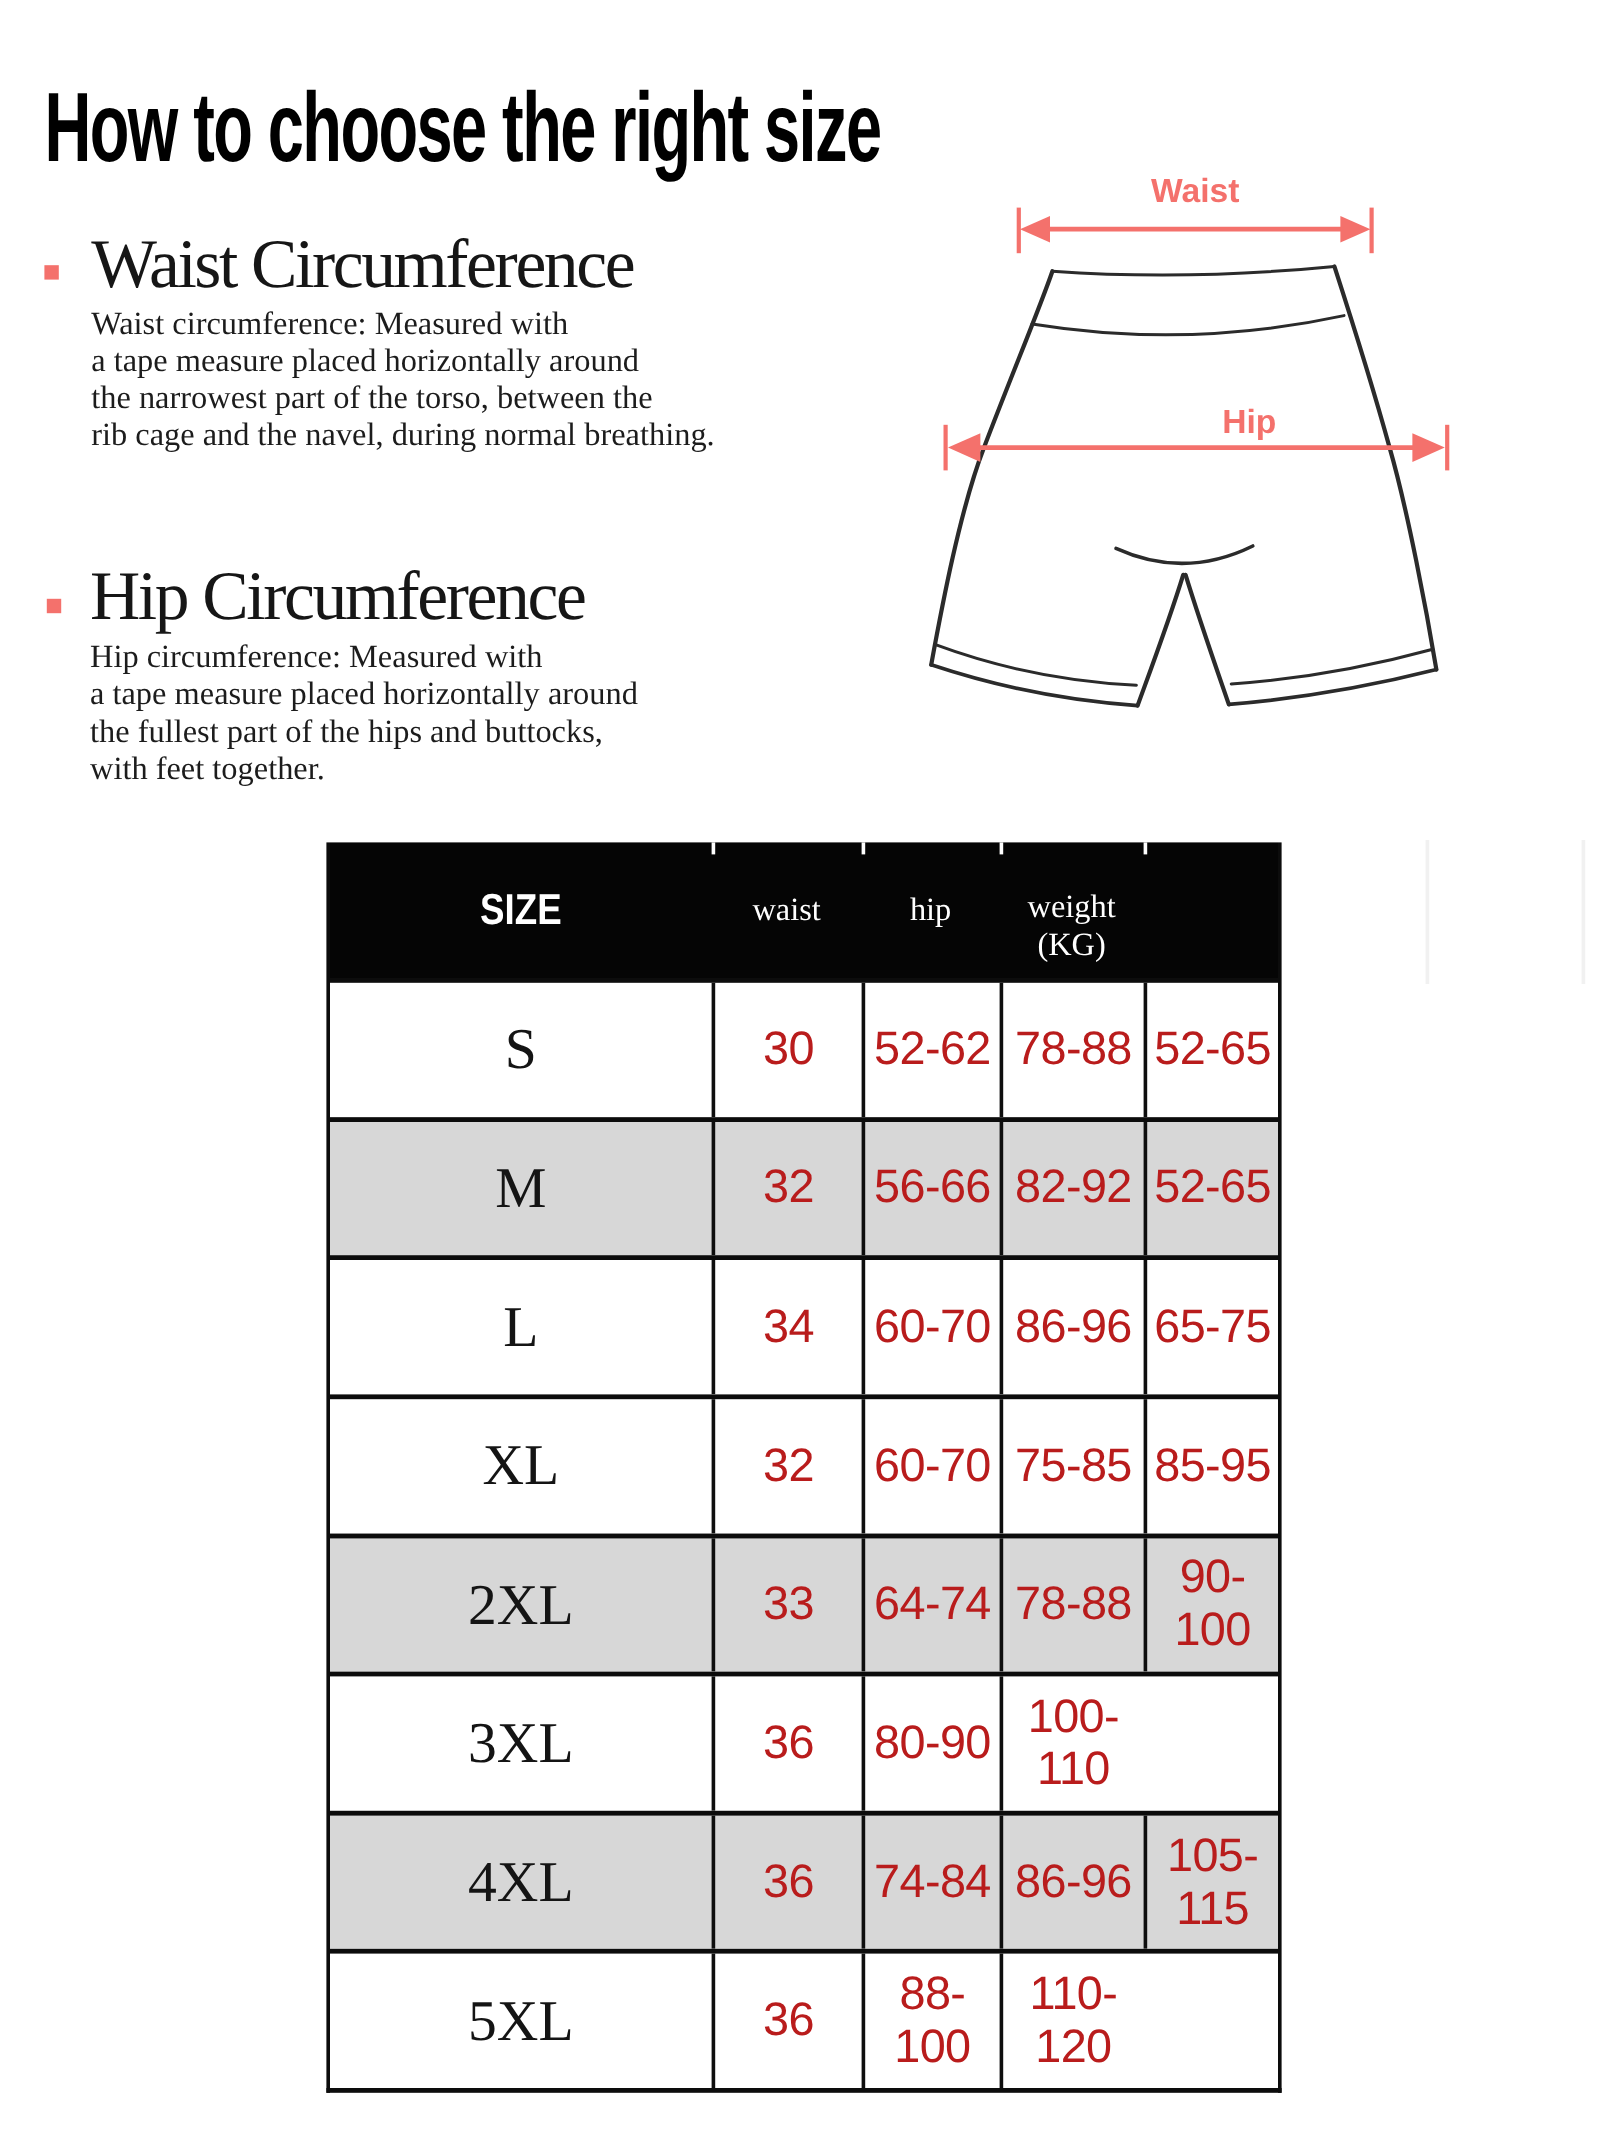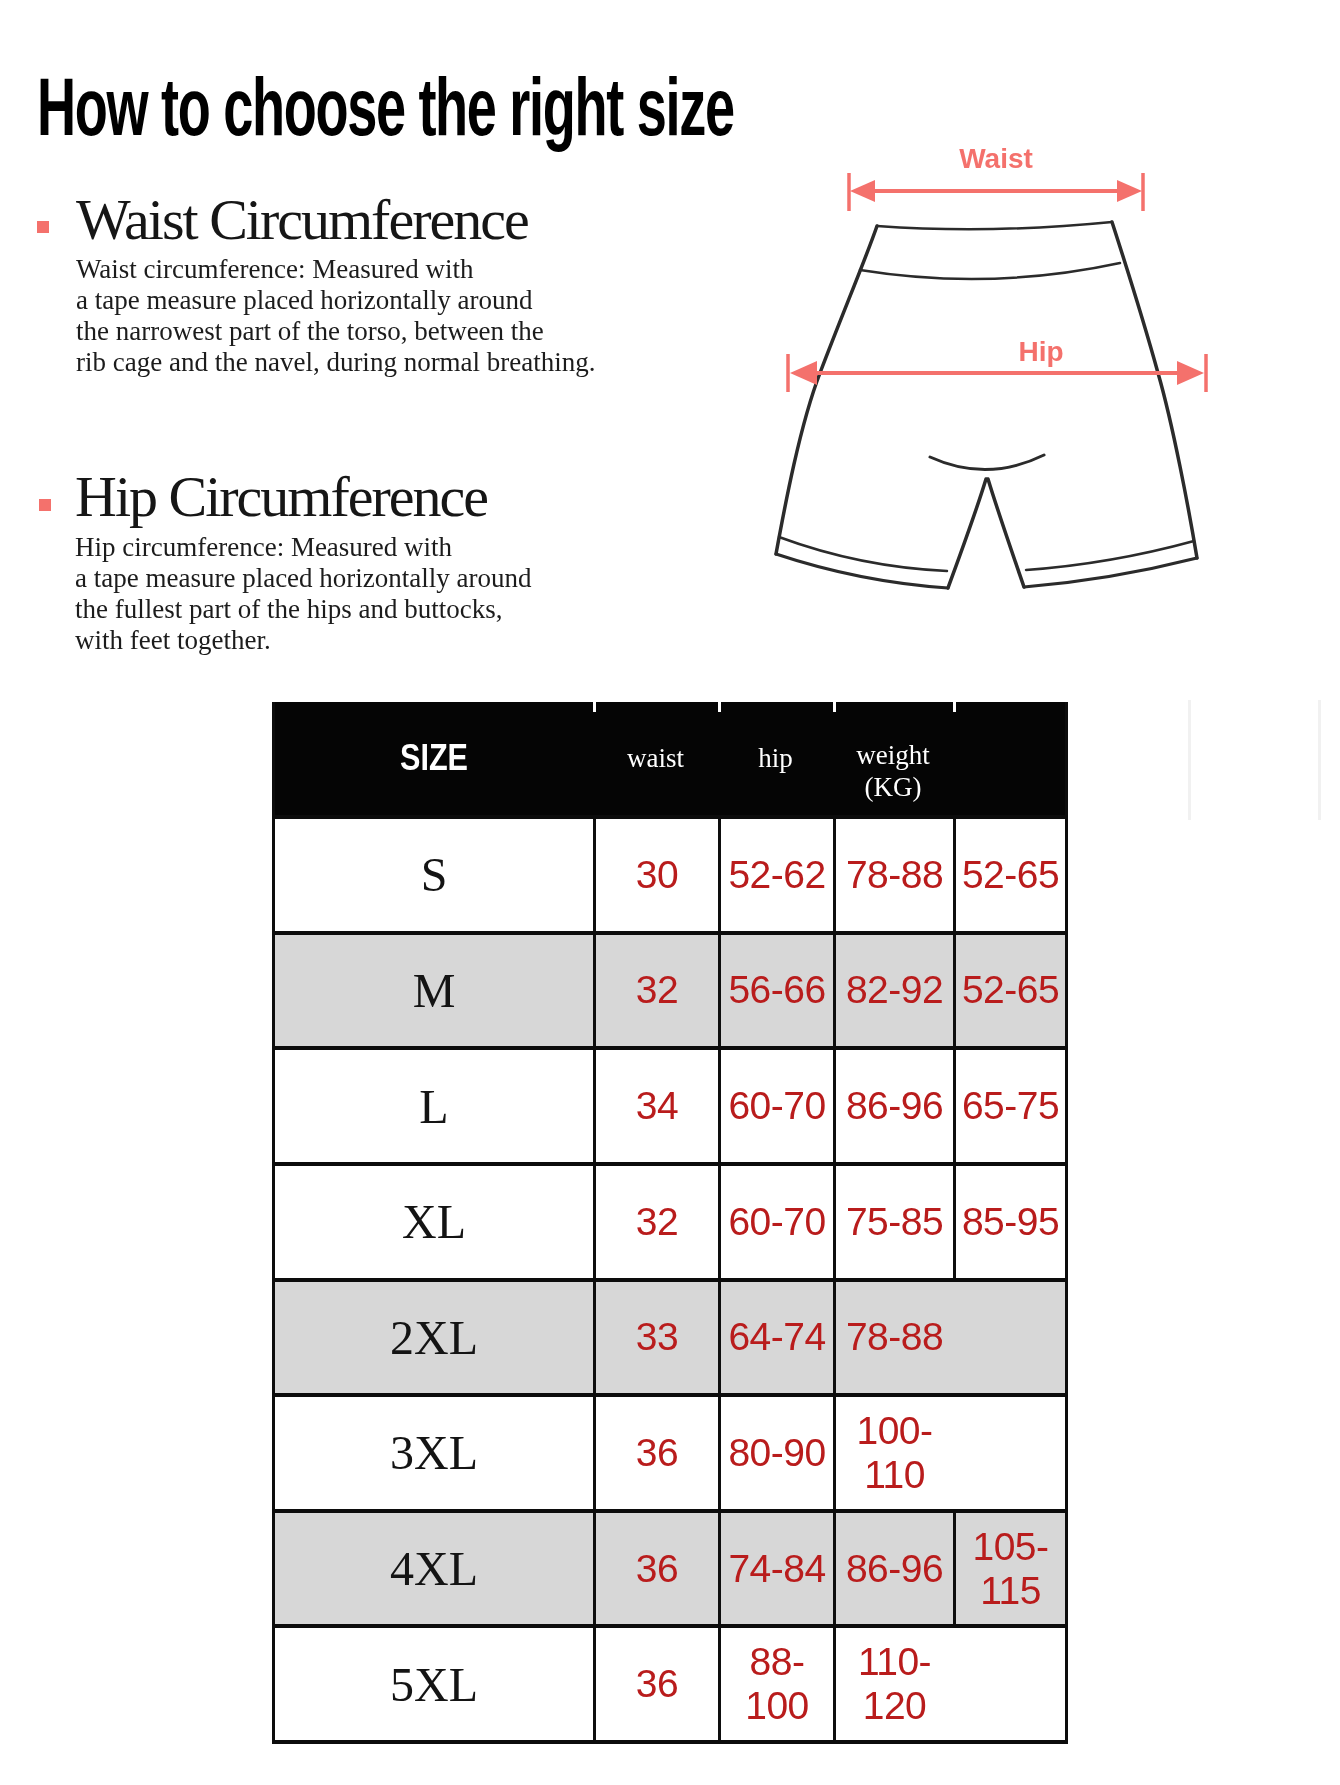--- a/index.html
+++ b/index.html
@@ -159,20 +159,21 @@
       <div class="c cnum">32</div>
       <div class="c cnum">60-70</div>
       <div class="c cnum">75-85</div>
       <div class="c cnum">85-95</div>
     </div>
     <div class="trow gray">
       <div class="c csize">2XL</div>
       <div class="c cnum">33</div>
       <div class="c cnum">64-74</div>
       <div class="c cnum">78-88</div>
+      <div class="c cnum">90-100</div>
     </div>
     <div class="trow">
       <div class="c csize">3XL</div>
       <div class="c cnum">36</div>
       <div class="c cnum">80-90</div>
       <div class="c cnum">100-110</div>
     </div>
     <div class="trow gray">
       <div class="c csize">4XL</div>
       <div class="c cnum">36</div>

